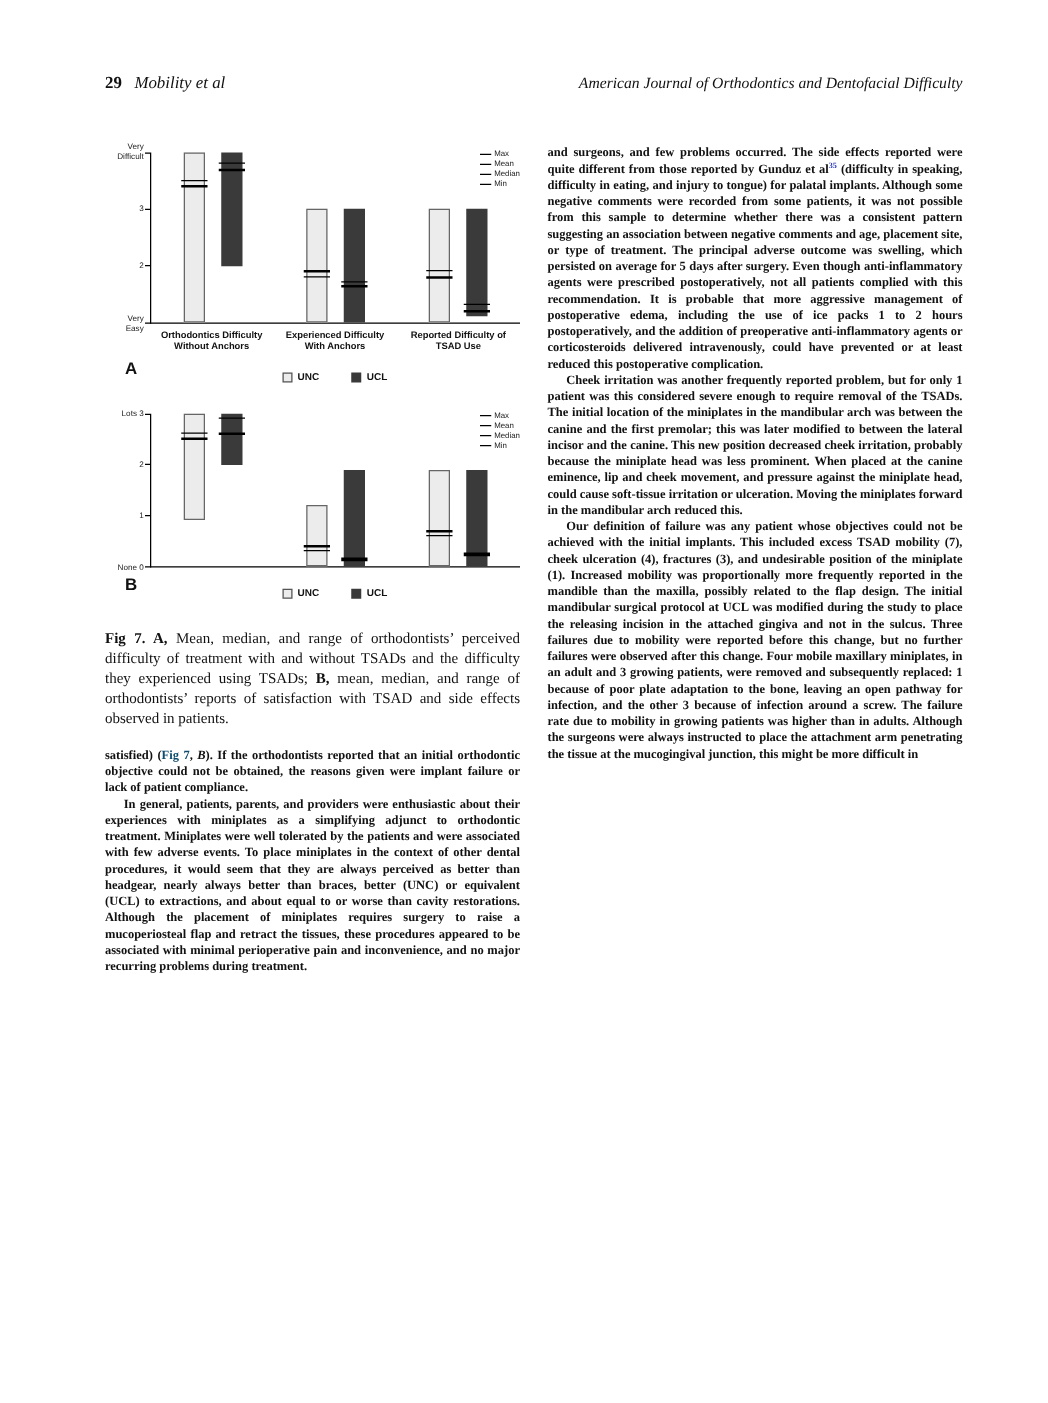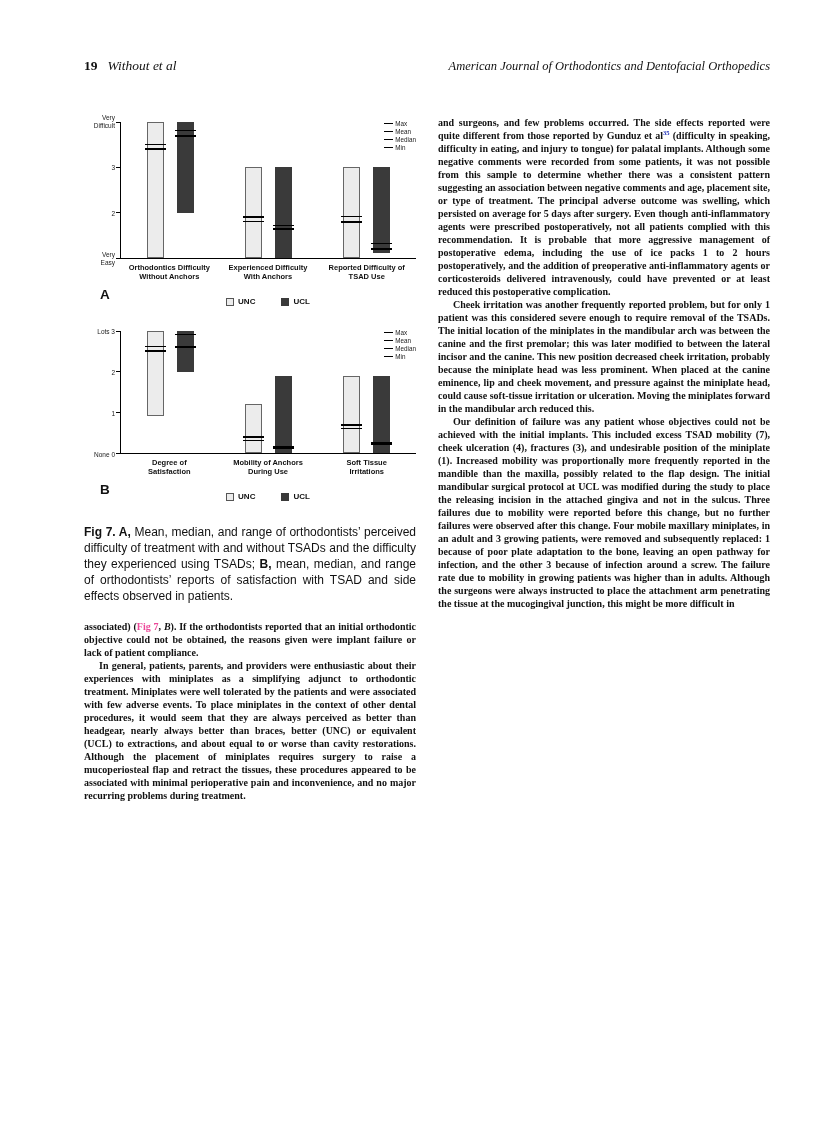--- a/index.html
+++ b/index.html
@@ -13,26 +13,26 @@
   .authors{font-style:italic;}
   .header-right{text-align:right;font-style:italic;font-size:12.5px;line-height:1.3;}
   
   .content{position:absolute;top:116px;left:84px;width:686px;display:flex;gap:22px;}
   .col.left{width:332px;flex:none;}
   .col.right{flex:1;}
   .body-p{margin:0;font-size:10px;line-height:1.3;text-align:justify;font-weight:bold;}
   .body-p.indent{text-indent:15px;}
   .section-heading{margin:13px 0 7px;font-family:"Liberation Sans",sans-serif;
                    font-size:12.5px;font-weight:bold;letter-spacing:.2px;}
-  .xref{color:#ec4899;text-decoration:none;cursor:pointer;}
+  .xref{color:#0c4a6e;text-decoration:none;cursor:pointer;}
   .ref{color:#2233bb;font-size:.65em;cursor:pointer;}
   i{font-style:italic;}
   
   .figure{margin:4px 0 16px;}
-  .caption{margin-top:14px;font-family:Liberation Sans, sans-serif;font-size:12px;
+  .caption{margin-top:14px;font-family:Liberation Serif, serif;font-size:12px;
            line-height:1.34;text-align:justify;}
   .caption .figlab,.caption .panlab{font-weight:bold;}
   
   .chart{position:relative;font-family:"Liberation Sans",sans-serif;margin-top:6px;}
   .chart-b{margin-top:16px;}
   .stat-legend{position:absolute;top:-2px;right:0;font-size:6.3px;line-height:1.25;color:#222;}
   .sl-row{display:flex;align-items:center;gap:2px;}
   .sl-glyph{display:inline-block;width:9px;height:1px;background:#000;}
   .plot-row{display:flex;margin-top:4px;}
   .yaxis{width:36px;position:relative;}
@@ -58,23 +58,23 @@
                  font-size:8px;font-weight:bold;align-items:center;}
   .leg-item{display:flex;align-items:center;gap:4px;}
   .leg-sq{display:inline-block;width:8px;height:8px;box-sizing:border-box;}
 </style>
 </head>
 <body>
 
 <div class="page">
 
   <header class="header">
-    <div class="header-left"><span class="pagenum">19</span><span class="authors">Without et al</span></div>
+    <div class="header-left"><span class="pagenum">29</span><span class="authors">Mobility et al</span></div>
     <div class="header-right">
-      <div>American Journal of Orthodontics and Dentofacial Orthopedics</div>
+      <div>American Journal of Orthodontics and Dentofacial Difficulty</div>
     </div>
   </header>
 
   <main class="content">
 
     <section class="col left">
       <figure class="figure">
         <div class="chart chart-a">
             <div class="stat-legend">
               <div class="sl-row">
@@ -230,46 +230,38 @@
                     <div class="statline median" style="bottom: 20%;"></div>
                   </div>
                   <div class="barwrap">
                     <div class="bar ucl" style="bottom: 0%; height: 63.3333%; background: rgb(58, 58, 58);"></div>
                     <div class="statline mean" style="bottom: calc(8.33333% - 1px);"></div>
                     <div class="statline median" style="bottom: 6.66667%;"></div>
                   </div>
                 </div>
               </div>
             </div>
-            <div class="cat-row">
-              <div class="cat">Degree of
-Satisfaction</div>
-              <div class="cat">Mobility of Anchors
-During Use</div>
-              <div class="cat">Soft Tissue
-Irritations</div>
-            </div>
             <div class="chart-footer">
               <div class="chart-label">B</div>
               <div class="series-legend">
                 <span class="leg-item">
                   <span class="leg-sq" style="background: rgb(236, 236, 236); border: 1px solid rgb(85, 85, 85);"></span>
                   <span class="leg-txt">UNC</span>
                 </span>
                 <span class="leg-item">
                   <span class="leg-sq" style="background: rgb(58, 58, 58);"></span>
                   <span class="leg-txt">UCL</span>
                 </span>
               </div>
             </div>
           </div>
         <figcaption class="caption"><b class="figlab">Fig 7. </b><b class="panlab">A, </b><span>Mean, median, and range of orthodontists’ perceived difficulty of treatment with and without TSADs and the difficulty they experienced using TSADs; </span><b class="panlab">B, </b><span>mean, median, and range of orthodontists’ reports of satisfaction with TSAD and side effects observed in patients.</span></figcaption>
       </figure>
 
-      <p class="body-p"><span>associated) (</span><a class="xref">Fig 7</a><span>, </span><i>B</i><span>). If the orthodontists reported that an initial orthodontic objective could not be obtained, the reasons given were implant failure or lack of patient compliance.</span></p>
+      <p class="body-p"><span>satisfied) (</span><a class="xref">Fig 7</a><span>, </span><i>B</i><span>). If the orthodontists reported that an initial orthodontic objective could not be obtained, the reasons given were implant failure or lack of patient compliance.</span></p>
 
 
       <p class="body-p indent">In general, patients, parents, and providers were enthusiastic about their experiences with miniplates as a simplifying adjunct to orthodontic treatment. Miniplates were well tolerated by the patients and were associated with few adverse events. To place miniplates in the context of other dental procedures, it would seem that they are always perceived as better than headgear, nearly always better than braces, better (UNC) or equivalent (UCL) to extractions, and about equal to or worse than cavity restorations. Although the placement of miniplates requires surgery to raise a mucoperiosteal flap and retract the tissues, these procedures appeared to be associated with minimal perioperative pain and inconvenience, and no major recurring problems during treatment.</p>
     </section>
 
     <section class="col right">
       <p class="body-p"><span>and surgeons, and few problems occurred. The side effects reported were quite different from those reported by Gunduz et al</span><sup class="ref">35</sup><span> (difficulty in speaking, difficulty in eating, and injury to tongue) for palatal implants. Although some negative comments were recorded from some patients, it was not possible from this sample to determine whether there was a consistent pattern suggesting an association between negative comments and age, placement site, or type of treatment. The principal adverse outcome was swelling, which persisted on average for 5 days after surgery. Even though anti-inflammatory agents were prescribed postoperatively, not all patients complied with this recommendation. It is probable that more aggressive management of postoperative edema, including the use of ice packs 1 to 2 hours postoperatively, and the addition of preoperative anti-inflammatory agents or corticosteroids delivered intravenously, could have prevented or at least reduced this postoperative complication.</span></p>
       <p class="body-p indent">Cheek irritation was another frequently reported problem, but for only 1 patient was this considered severe enough to require removal of the TSADs. The initial location of the miniplates in the mandibular arch was between the canine and the first premolar; this was later modified to between the lateral incisor and the canine. This new position decreased cheek irritation, probably because the miniplate head was less prominent. When placed at the canine eminence, lip and cheek movement, and pressure against the miniplate head, could cause soft-tissue irritation or ulceration. Moving the miniplates forward in the mandibular arch reduced this.</p>
       <p class="body-p indent">Our definition of failure was any patient whose objectives could not be achieved with the initial implants. This included excess TSAD mobility (7), cheek ulceration (4), fractures (3), and undesirable position of the miniplate (1). Increased mobility was proportionally more frequently reported in the mandible than the maxilla, possibly related to the flap design. The initial mandibular surgical protocol at UCL was modified during the study to place the releasing incision in the attached gingiva and not in the sulcus. Three failures due to mobility were reported before this change, but no further failures were observed after this change. Four mobile maxillary miniplates, in an adult and 3 growing patients, were removed and subsequently replaced: 1 because of poor plate adaptation to the bone, leaving an open pathway for infection, and the other 3 because of infection around a screw. The failure rate due to mobility in growing patients was higher than in adults. Although the surgeons were always instructed to place the attachment arm penetrating the tissue at the mucogingival junction, this might be more difficult in</p>
     </section>

